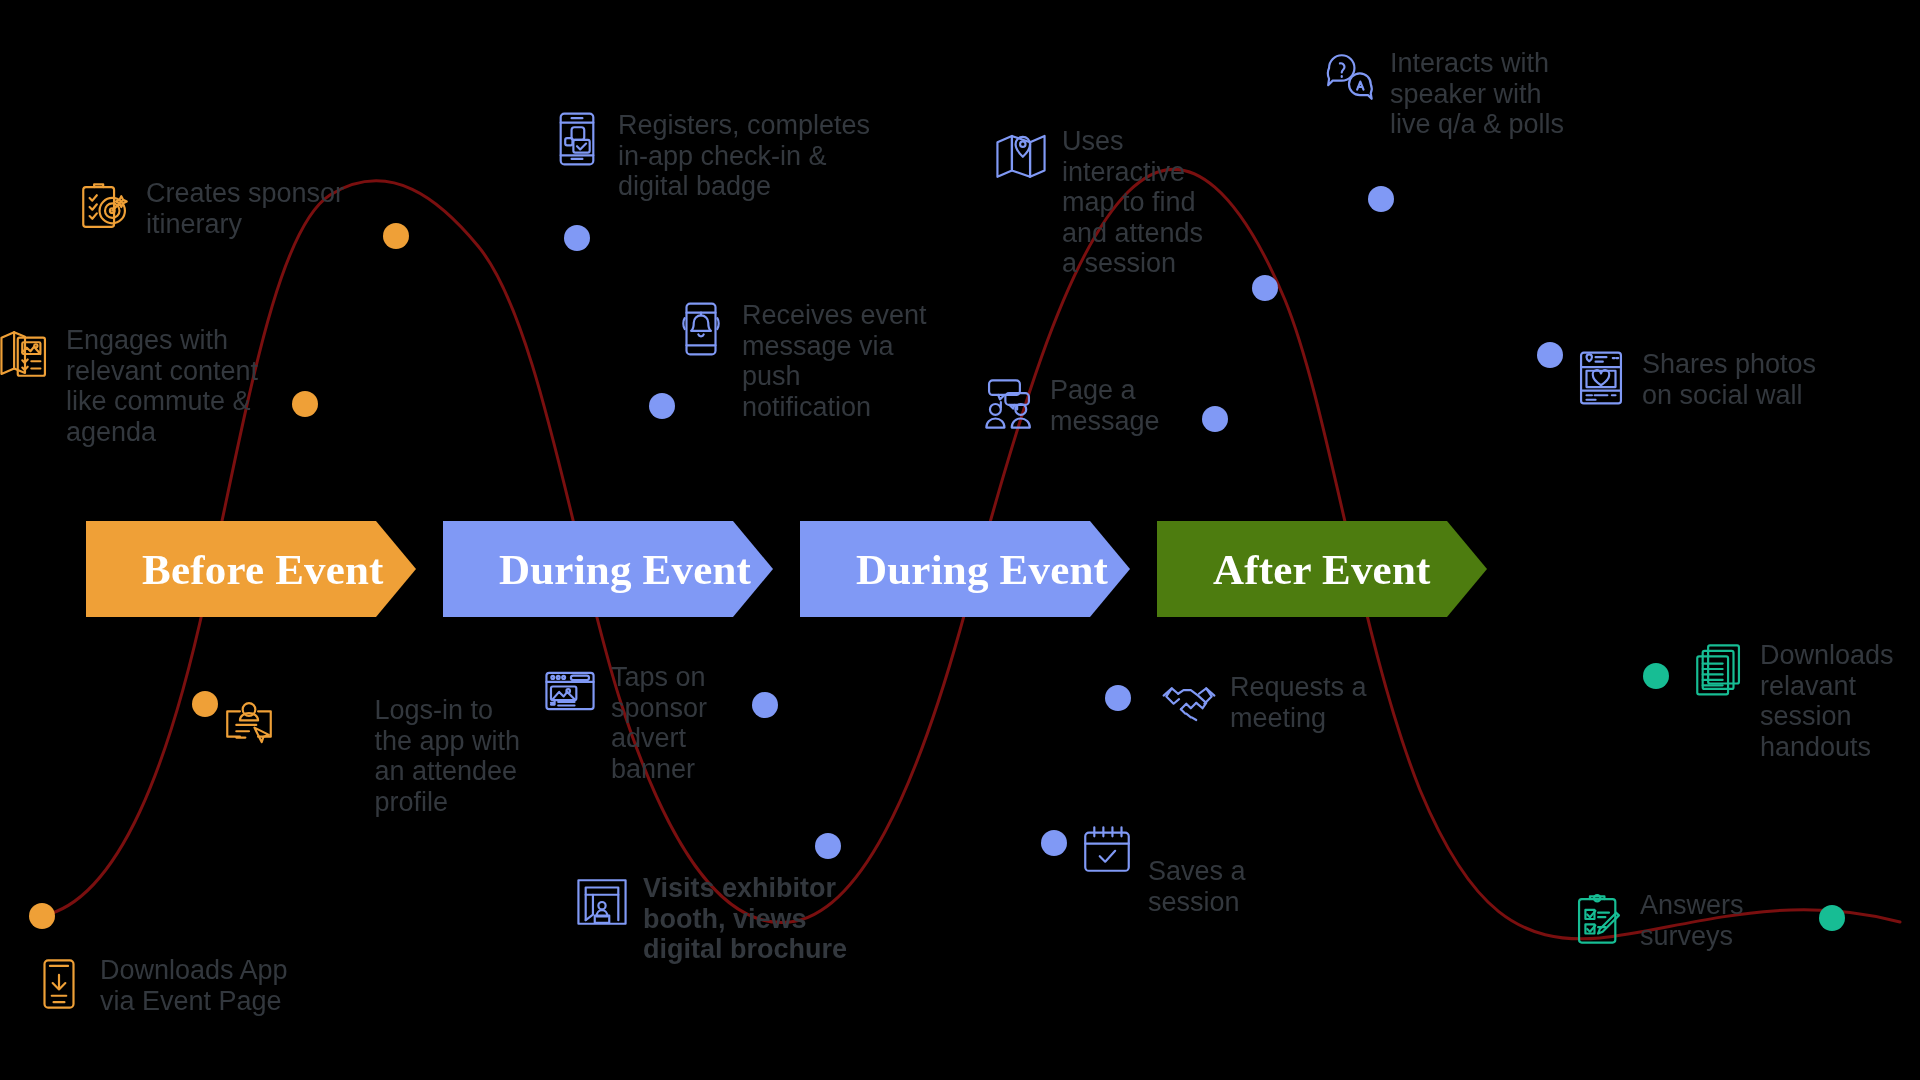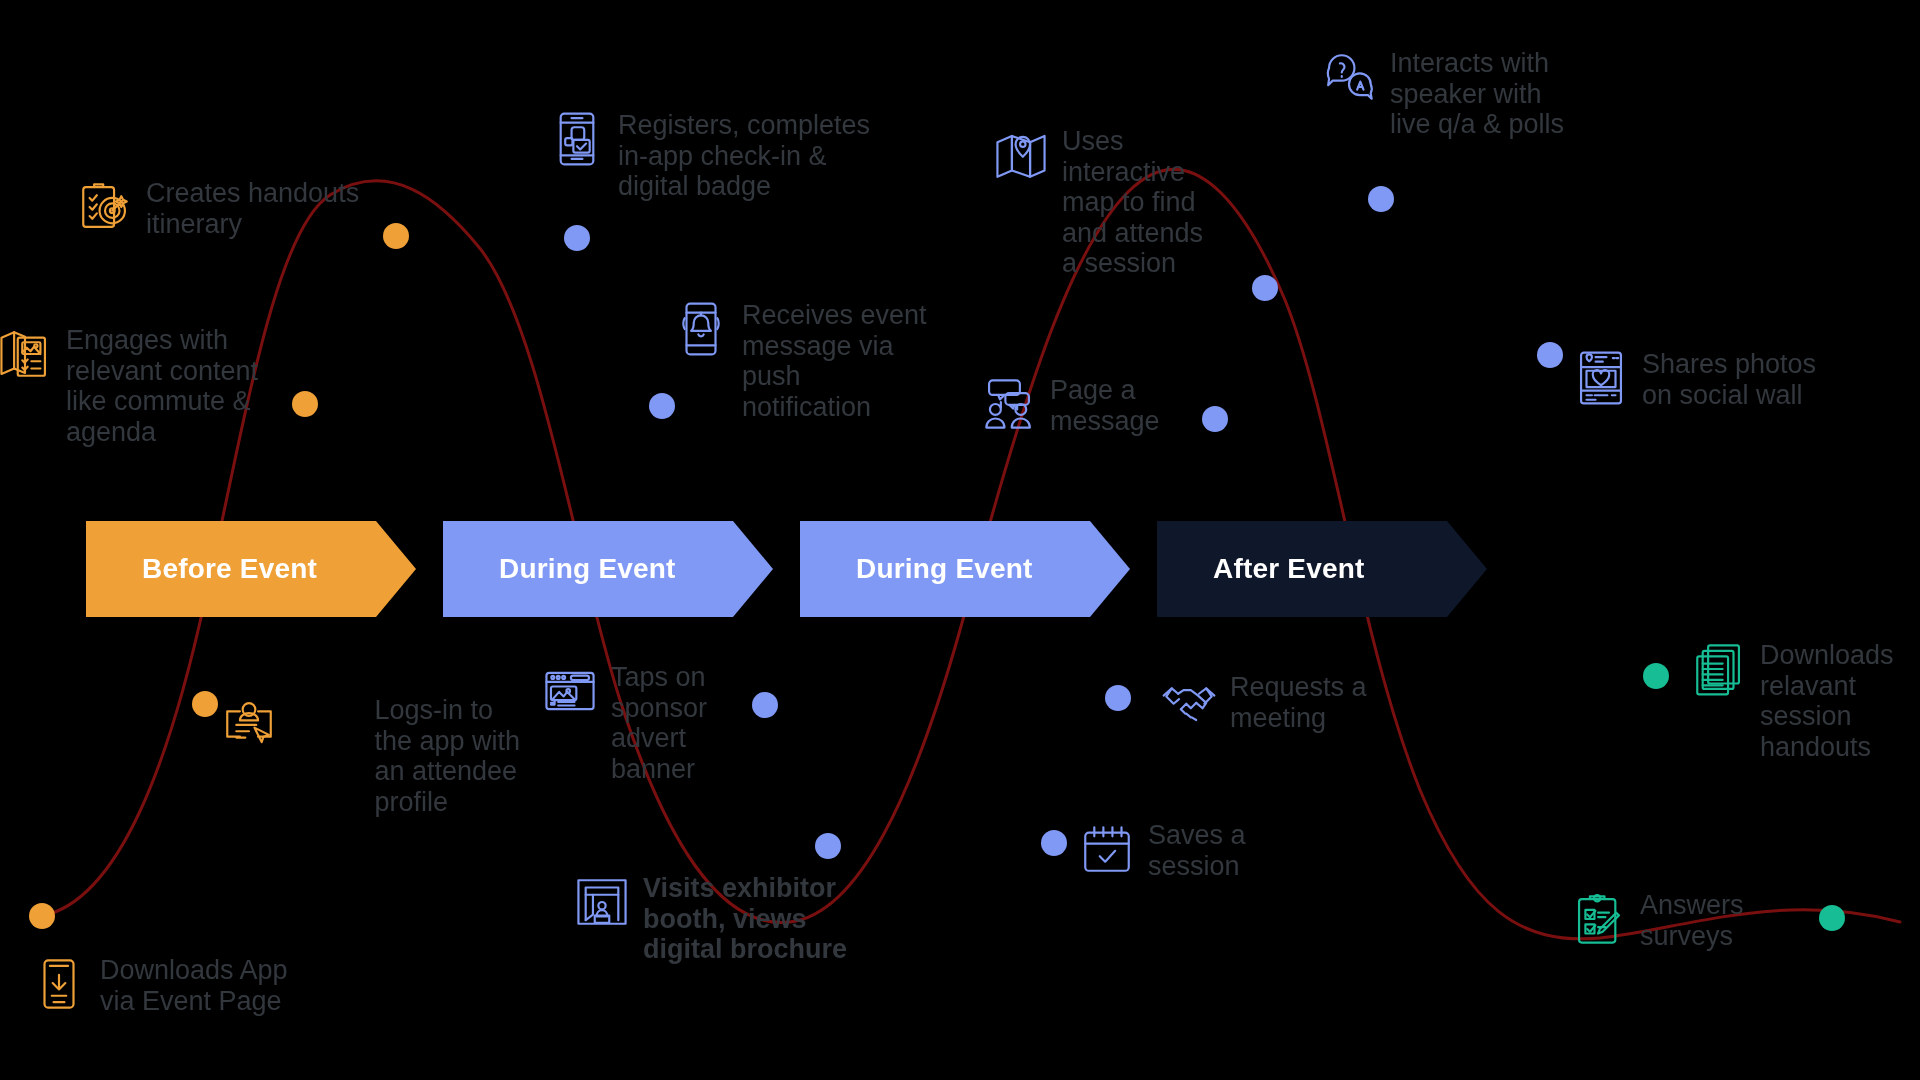--- a/index.html
+++ b/index.html
@@ -2,21 +2,21 @@
 <html><head>
 <meta charset="utf-8">
 <style>
   html,body{margin:0;padding:0;background:#000;}
   body{width:1920px;height:1080px;overflow:hidden;font-family:"Liberation Sans",sans-serif;}
   #stage{position:relative;width:1920px;height:1080px;background:#000;}
   #curve{position:absolute;left:0;top:0;width:1920px;height:1080px;}
 
   .arrow{position:absolute;height:96px;display:flex;align-items:center;
          box-sizing:border-box;padding-left:56px;}
-  .arrow .lbl{color:#fff;font-size:28px;font-weight:700;letter-spacing:.2px;white-space:nowrap;}
+  .arrow .lbl{color:#fff;font-size:43px;font-weight:700;letter-spacing:.2px;white-space:nowrap;font-family:Liberation Serif, serif;}
 
   .node{position:absolute;width:26px;height:26px;border-radius:50%;transform:translate(-50%,-50%);}
 
   .tp{position:absolute;display:flex;align-items:flex-start;gap:12px;}
   .tp .ico{flex:0 0 auto;width:58px;height:58px;}
   .tp .ico svg{width:58px;height:58px;display:block;}
   .tp .txt{color:#33383e;font-size:27px;line-height:1.13;white-space:pre-line;
            font-family:"Liberation Sans",sans-serif;}
 </style>
 </head>
@@ -49,38 +49,38 @@
   <div id="arrows-layer">
       <div class="arrow" style="left: 86px; top: 521px; width: 330px; background: rgb(239, 160, 55); clip-path: polygon(0px 0px, calc(100% - 40px) 0px, 100% 50%, calc(100% - 40px) 100%, 0px 100%);">
         <span class="lbl">Before Event</span>
       </div>
       <div class="arrow" style="left: 443px; top: 521px; width: 330px; background: rgb(128, 153, 245); clip-path: polygon(0px 0px, calc(100% - 40px) 0px, 100% 50%, calc(100% - 40px) 100%, 0px 100%);">
         <span class="lbl">During Event</span>
       </div>
       <div class="arrow" style="left: 800px; top: 521px; width: 330px; background: rgb(128, 153, 245); clip-path: polygon(0px 0px, calc(100% - 40px) 0px, 100% 50%, calc(100% - 40px) 100%, 0px 100%);">
         <span class="lbl">During Event</span>
       </div>
-      <div class="arrow" style="left: 1157px; top: 521px; width: 330px; background: #0f172a; clip-path: polygon(0px 0px, calc(100% - 40px) 0px, 100% 50%, calc(100% - 40px) 100%, 0px 100%);">
+      <div class="arrow" style="left: 1157px; top: 521px; width: 330px; background: #4d7c0f; clip-path: polygon(0px 0px, calc(100% - 40px) 0px, 100% 50%, calc(100% - 40px) 100%, 0px 100%);">
         <span class="lbl">After Event</span>
       </div>
     </div>
   <div id="tps-layer">
       <div class="tp" style="left: 76px; top: 178px; width: 360px;">
         <span class="ico">
           <svg viewBox="0 0 64 64" fill="none" stroke="#efa037" stroke-width="2.4" stroke-linecap="round" stroke-linejoin="round">
             <rect x="8" y="10" width="34" height="44" rx="3"></rect>
             <path d="M20 10V7h10v3"></path>
             <path d="M15 22l3 3 5-6M15 32l3 3 5-6M15 42l3 3 5-6"></path>
             <circle cx="40" cy="36" r="14"></circle>
             <circle cx="40" cy="36" r="8"></circle>
             <circle cx="40" cy="36" r="2.6"></circle>
             <path d="M40 36l12-12M50 20l2 4 4 2-4 2-2 4-2-4-4-2 4-2z"></path>
           </svg>
         </span>
-        <span class="txt" style="color: rgb(51, 56, 62);">Creates handouts
+        <span class="txt" style="color: rgb(51, 56, 62);">Creates sponsor
 itinerary</span>
       </div>
       <div class="tp" style="left: -4px; top: 325px; width: 320px;">
         <span class="ico">
           <svg viewBox="0 0 64 64" fill="none" stroke="#efa037" stroke-width="2.4" stroke-linecap="round" stroke-linejoin="round">
             <path d="M6 14l14-6v40L6 54z"></path>
             <path d="M20 8l12 5v40l-12-5"></path>
             <rect x="24" y="14" width="30" height="42" rx="2"></rect>
             <rect x="29" y="19" width="20" height="13" rx="1.5"></rect>
             <path d="M29 30l5-5 4 4 4-5 7 8"></path>
@@ -267,21 +267,21 @@
       </div>
       <div class="tp" style="left: 1078px; top: 820px; width: 280px;">
         <span class="ico">
           <svg viewBox="0 0 64 64" fill="none" stroke="#8099f5" stroke-width="2.4" stroke-linecap="round" stroke-linejoin="round">
             <rect x="8" y="14" width="48" height="42" rx="4"></rect>
             <path d="M8 26h48"></path>
             <path d="M18 8v10M28 8v10M38 8v10M48 8v10"></path>
             <path d="M24 40l6 6 11-12"></path>
           </svg>
         </span>
-        <span class="txt" style="color: rgb(51, 56, 62);">Saves a
+        <span class="txt" style="color: rgb(51, 56, 62); margin-top: 36px;">Saves a
 session</span>
       </div>
       <div class="tp" style="left: 1690px; top: 640px; width: 240px;">
         <span class="ico">
           <svg viewBox="0 0 64 64" fill="none" stroke="#17bd94" stroke-width="2.4" stroke-linecap="round" stroke-linejoin="round">
             <rect x="20" y="6" width="34" height="42" rx="2"></rect>
             <rect x="14" y="12" width="34" height="42" rx="2"></rect>
             <rect x="8" y="18" width="34" height="42" rx="2"></rect>
             <path d="M14 26h22M14 32h22M14 38h22M14 44h22M14 50h22"></path>
           </svg>

